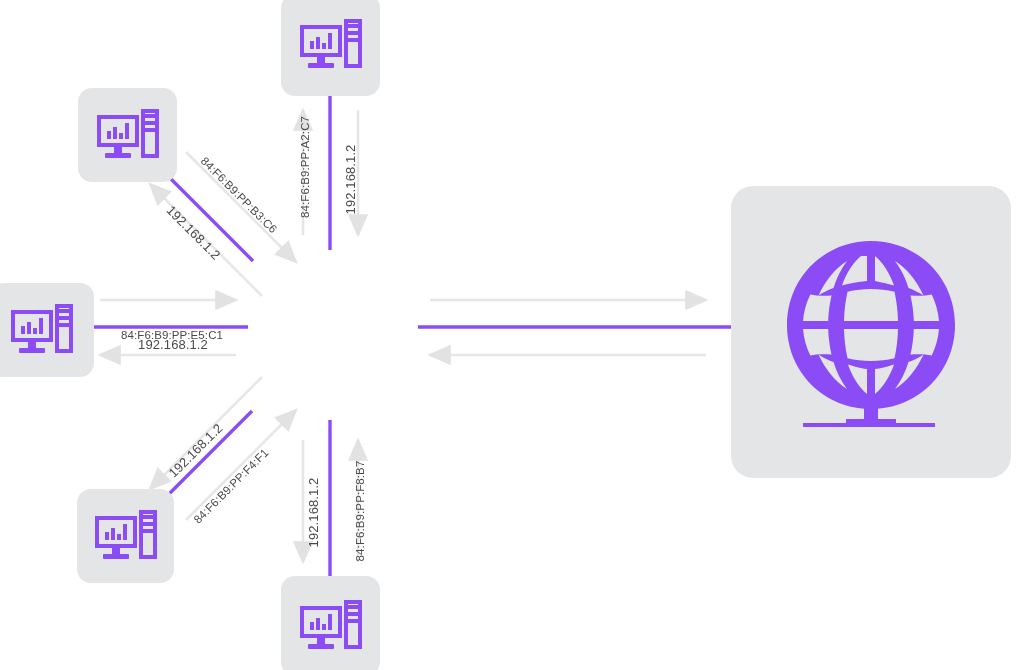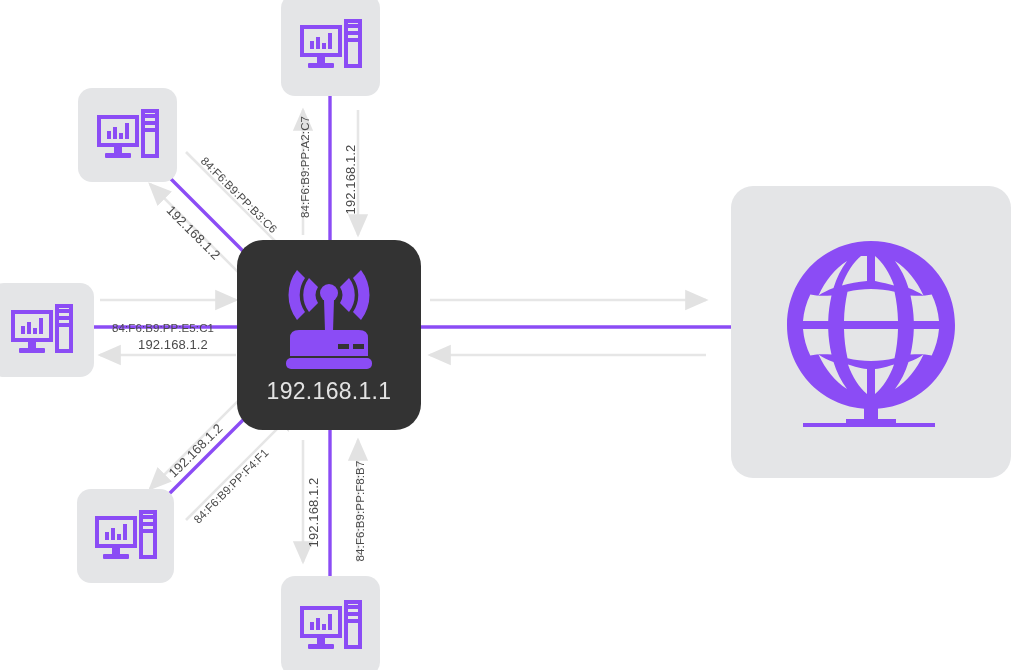--- a/index.html
+++ b/index.html
@@ -189,41 +189,20 @@
         <rect x="22" y="24" width="4" height="6"></rect>
         <rect x="28" y="14" width="4" height="16"></rect>
         <path d="M44,0 h18 v49 h-18 z M48,4 v41 h10 v-41 z"></path>
         <rect x="47" y="5" width="12" height="4"></rect>
         <rect x="47" y="12" width="12" height="4"></rect>
         <rect x="47" y="19" width="12" height="4"></rect>
       </g>
     </svg>
   </div>
 
-  <div class="router-card" style="left:237px; top:240px; width:184px; height:190px;">
-    <svg width="106" height="110" viewBox="0 0 106 110">
-      <g fill="#8b4cf5">
-
-        <circle cx="53" cy="27" r="9"></circle>
-        <path d="M48,33 L58,33 L57,66 L49,66 Z"></path>
-
-        <path d="M33,12 a28,28 0 0 0 0,34 l9,-9 a15,15 0 0 1 0,-16 Z"></path>
-        <path d="M73,12 a28,28 0 0 1 0,34 l-9,-9 a15,15 0 0 0 0,-16 Z"></path>
-
-        <path d="M21,4 a41,41 0 0 0 0,50 l8,-8 a30,30 0 0 1 0,-34 Z"></path>
-        <path d="M85,4 a41,41 0 0 1 0,50 l-8,-8 a30,30 0 0 0 0,-34 Z"></path>
-
-        <path d="M14,72 q0,-8 9,-8 h60 q9,0 9,8 v18 h-78 Z"></path>
-        <rect x="10" y="92" width="86" height="11" rx="5"></rect>
-        <rect x="62" y="78" width="11" height="5" fill="#333333"></rect>
-        <rect x="77" y="78" width="11" height="5" fill="#333333"></rect>
-      </g>
-    </svg>
-    <div class="router-label">192.168.1.1</div>
-  </div>
 
   <div class="node-card" style="left:731px; top:186px; width:280px; height:292px; border-radius:22px;">
     <svg width="176" height="190" viewBox="0 0 176 190">
       <g fill="#8b4cf5">
 
         <path d="M88,4
                  C41,4 4,41 4,88
                  C4,135 41,172 88,172
                  C135,172 172,135 172,88
                  C172,41 135,4 88,4 Z
@@ -249,21 +228,21 @@
       </g>
     </svg>
   </div>
 
   <div class="edge-label" style="left:265px; top:172px; width:80px; text-align:center; transform:rotate(-90deg);">84:F6:B9:PP:A2:C7</div>
   <div class="edge-label big" style="left:310px; top:172px; width:80px; text-align:center; transform:rotate(-90deg);">192.168.1.2</div>
 
   <div class="edge-label" style="left:184px; top:189px; width:110px; text-align:center; transform:rotate(45deg);">84:F6:B9:PP:B3:C6</div>
   <div class="edge-label big" style="left:146px; top:225px; width:95px; text-align:center; transform:rotate(45deg);">192.168.1.2</div>
 
-  <div class="edge-label" style="left:112px; top:322px; width:120px; text-align:left;">84:F6:B9:PP:E5:C1</div>
+  <div class="edge-label" style="left:112px; top:329px; width:120px; text-align:center;">84:F6:B9:PP:E5:C1</div>
   <div class="edge-label big" style="left:118px; top:337px; width:110px; text-align:center;">192.168.1.2</div>
 
   <div class="edge-label big" style="left:148px; top:443px; width:95px; text-align:center; transform:rotate(-45deg);">192.168.1.2</div>
   <div class="edge-label" style="left:176px; top:480px; width:110px; text-align:center; transform:rotate(-45deg);">84:F6:B9:PP:F4:F1</div>
 
   <div class="edge-label big" style="left:273px; top:505px; width:80px; text-align:center; transform:rotate(-90deg);">192.168.1.2</div>
   <div class="edge-label" style="left:305px; top:505px; width:110px; text-align:center; transform:rotate(-90deg);">84:F6:B9:PP:F8:B7</div>
 
 </div>
 

